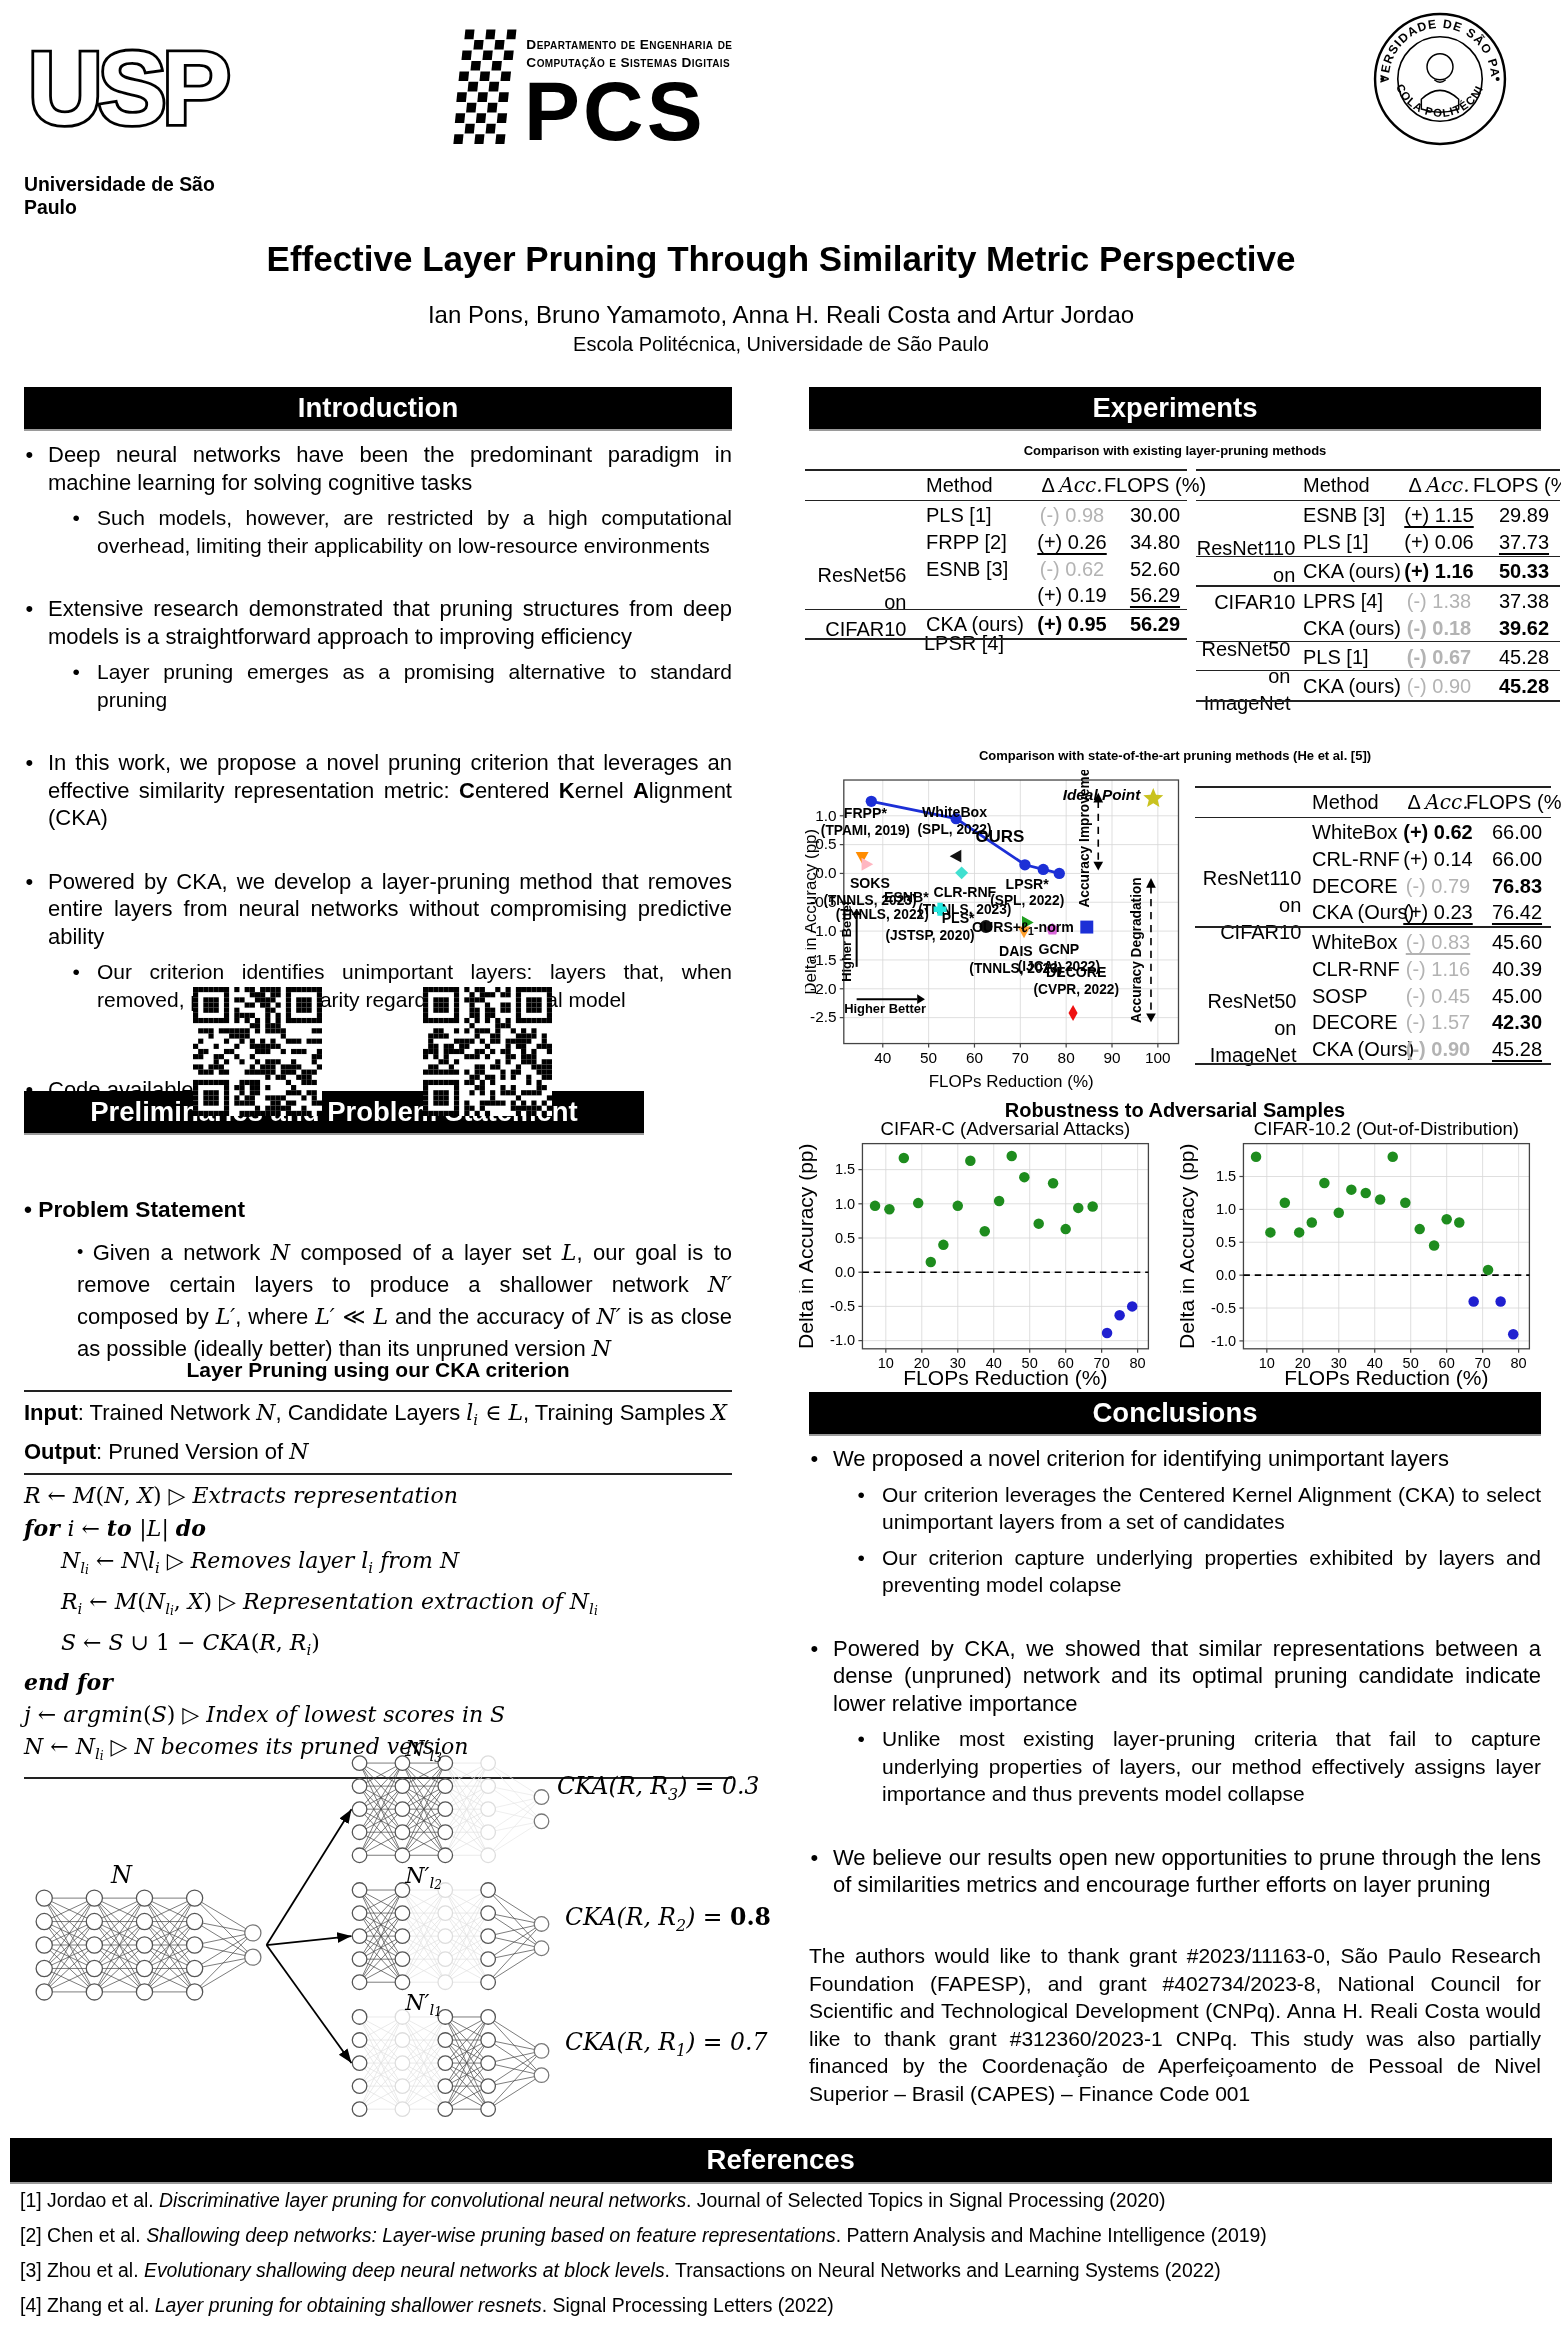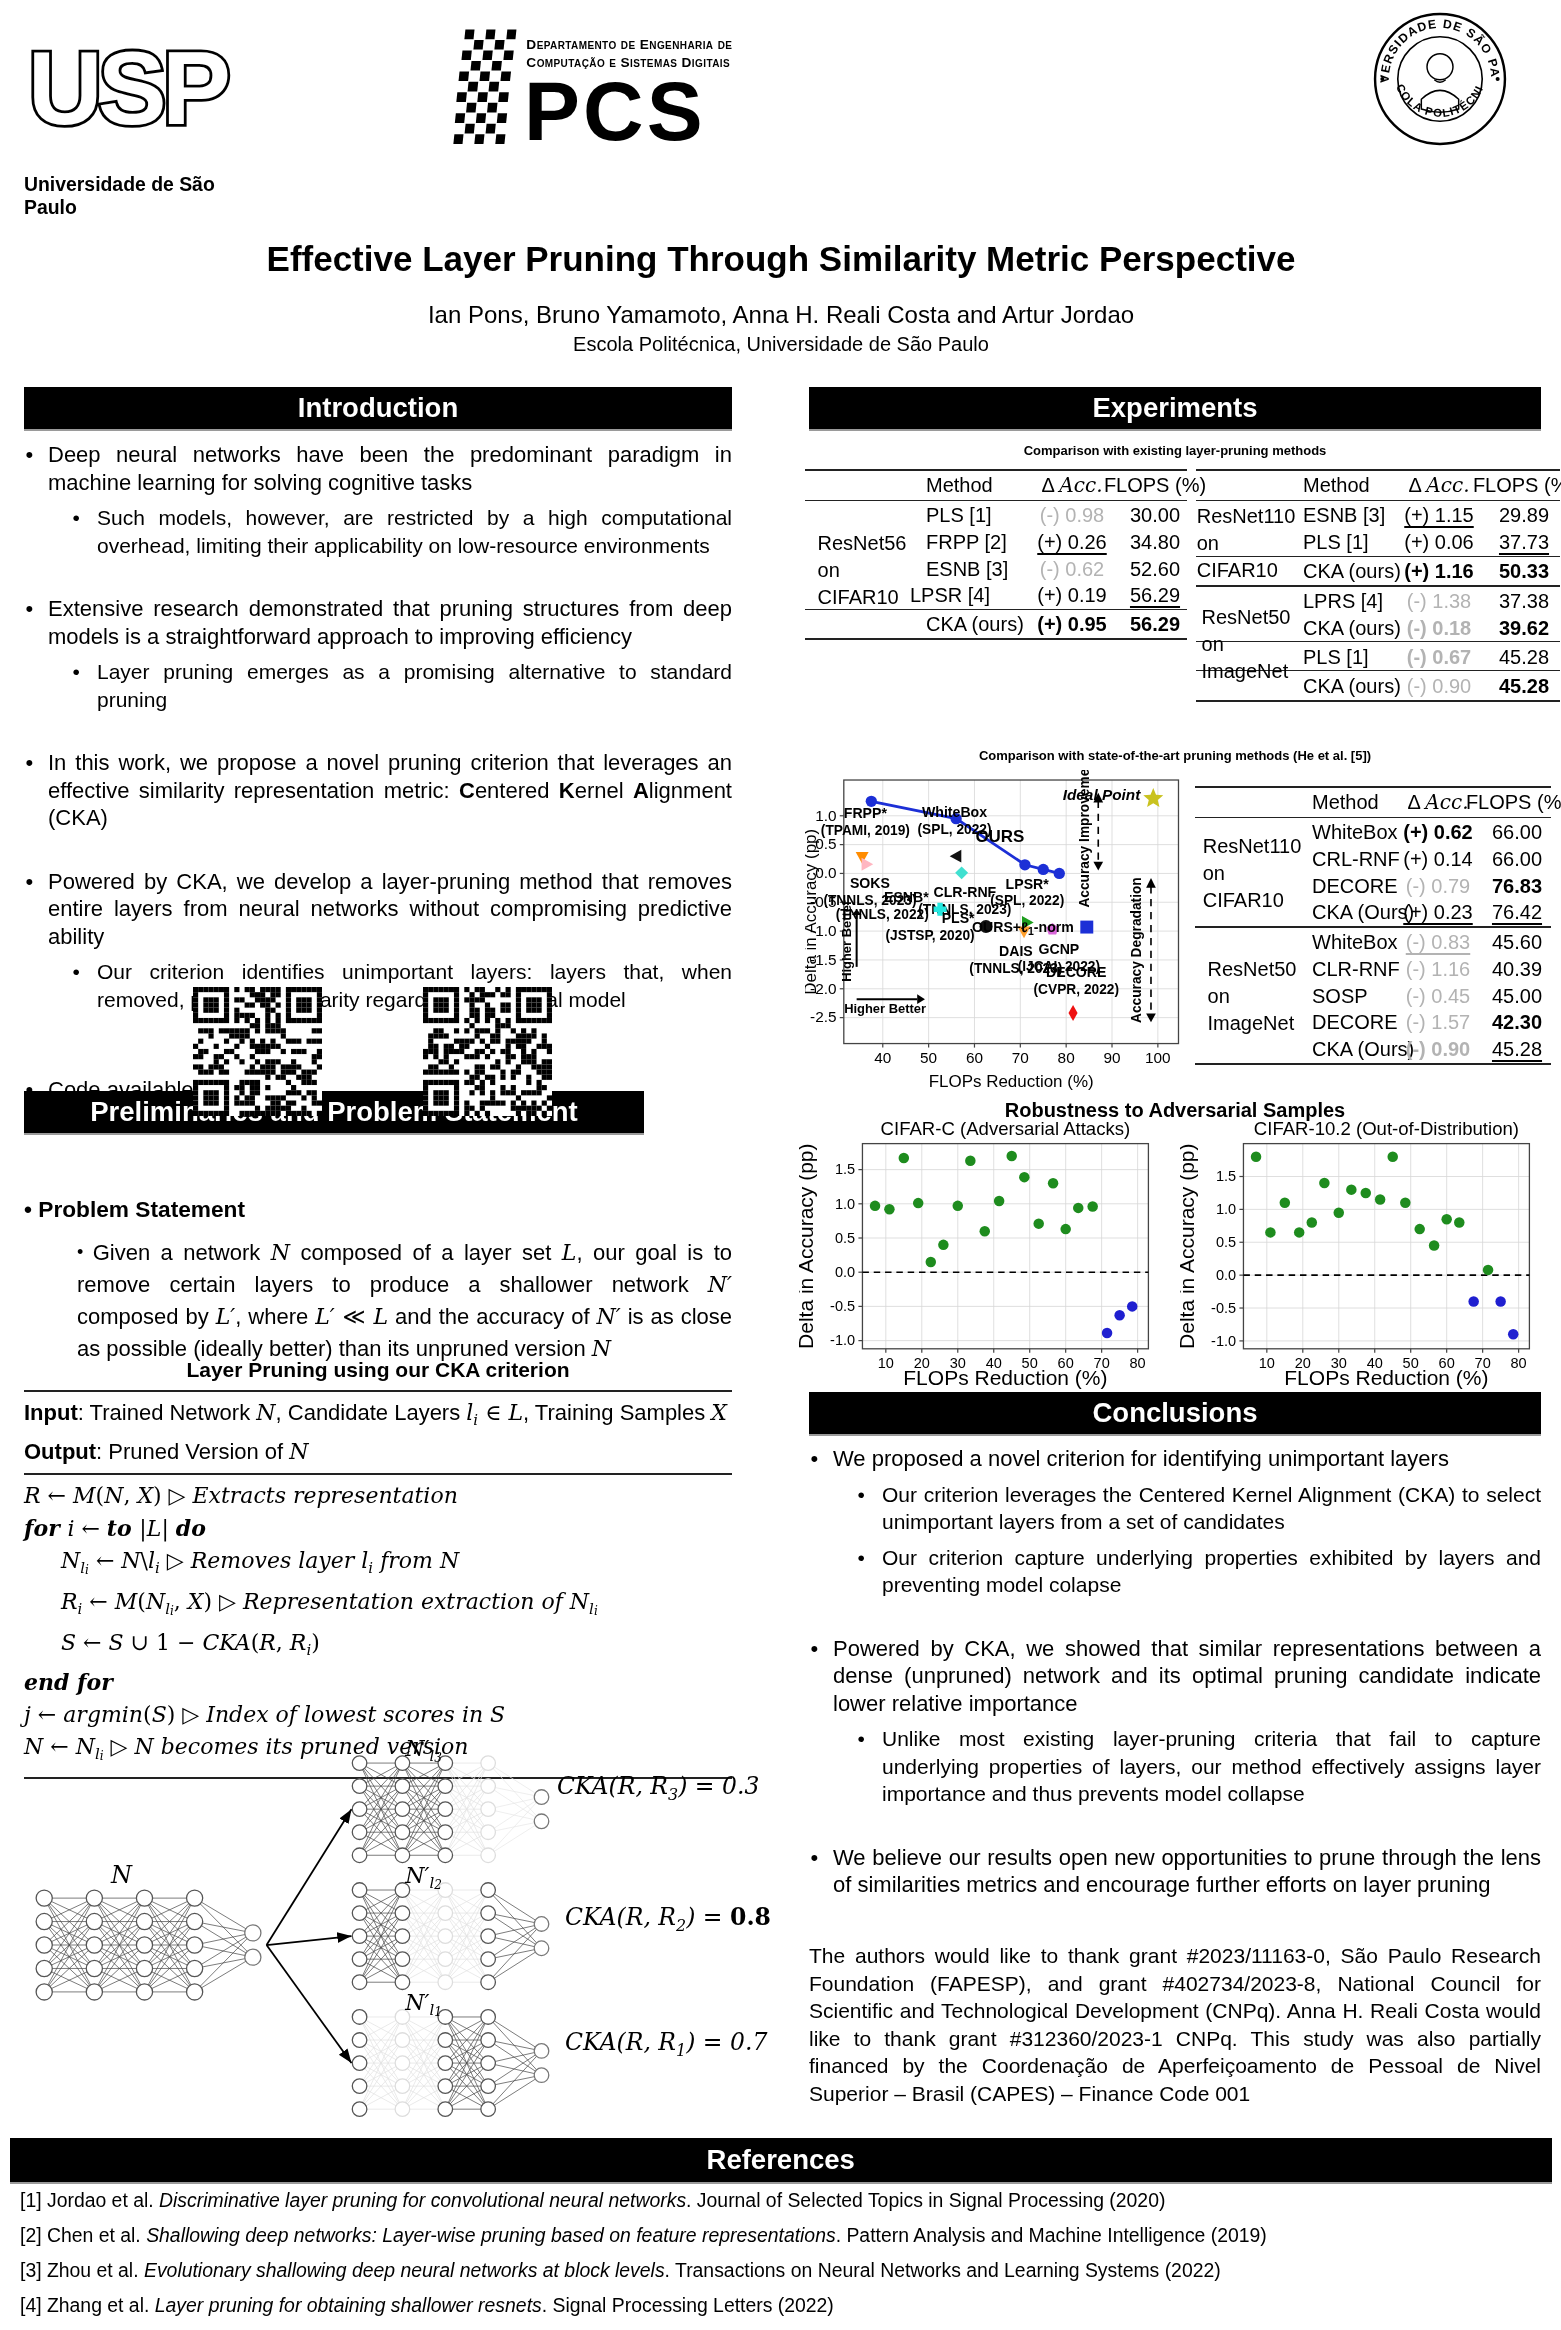--- a/index.html
+++ b/index.html
@@ -26,21 +26,21 @@
   .alg .ind{padding-left:37px;}
   .alg .bi{font-weight:bold;font-style:italic;}
   sub.s1{font-size:68%;}
   sub.s2{font-size:55%;vertical-align:-0.5em;}
   .tbl{position:absolute;font-size:20px;}
   .tbl .rule{position:absolute;left:0;right:0;border-top:1.6px solid #222;}
   .tbl .rule.thick{border-top:2.4px solid #222;}
   .tbl .row{position:absolute;left:0;right:0;height:27px;line-height:27px;white-space:nowrap;}
   .tbl .cm{position:absolute;text-align:left;}
   .tbl .ca,.tbl .cf{position:absolute;text-align:center;transform:translateX(-50%);}
-  .tbl .grp{position:absolute;text-align:left;transform:translate(-50%,-50%);line-height:27px;}
+  .tbl .grp{position:absolute;text-align:right;transform:translate(-50%,-50%);line-height:27px;margin-top:32px;}
   .gray{color:#b3b3b3;}
   .bold{font-weight:bold;}
   .ul{text-decoration:underline;text-underline-offset:4px;text-decoration-thickness:1.6px;}
   .ack{position:absolute;font-size:21px;line-height:27.5px;text-align:justify;}
   .refs{position:absolute;font-size:19.4px;}
   .refs .r{margin-bottom:12px;}
   .refs i{font-family:"Liberation Sans",sans-serif;font-style:italic;}
   .netlabel{position:absolute;font-family:"DejaVu Serif",serif;font-style:italic;font-size:22px;text-align:center;}
   .ckalabel{position:absolute;font-family:"DejaVu Serif",serif;font-style:italic;font-size:23.5px;white-space:nowrap;}
   .uspcap{font-weight:bold;font-size:19.4px;}
@@ -1253,21 +1253,21 @@
         <span class="cm" style="left: 121px;">FRPP [2]</span>
         <span class="ca ul" style="left: 267px;">(+) 0.26</span>
         <span class="cf " style="left: 350px;">34.80</span>
       </div>
       <div class="row" style="top: 87px;">
         <span class="cm" style="left: 121px;">ESNB [3]</span>
         <span class="ca gray" style="left: 267px;">(-) 0.62</span>
         <span class="cf " style="left: 350px;">52.60</span>
       </div>
       <div class="row" style="top: 113px;">
-        <span class="cm" style="left: 105px;">LPSR [4]</span>
+        <span class="cm" style="left: 119px; margin-top: 48px;">LPSR [4]</span>
         <span class="ca " style="left: 267px;">(+) 0.19</span>
         <span class="cf ul" style="left: 350px;">56.29</span>
       </div>
       <div class="rule" style="top: 140px;"></div>
       <div class="row" style="top: 142px;">
         <span class="cm" style="left: 121px;">CKA (ours)</span>
         <span class="ca bold" style="left: 267px;">(+) 0.95</span>
         <span class="cf bold" style="left: 350px;">56.29</span>
       </div>
       <div class="grp" style="left: 57px; top: 101px;">

